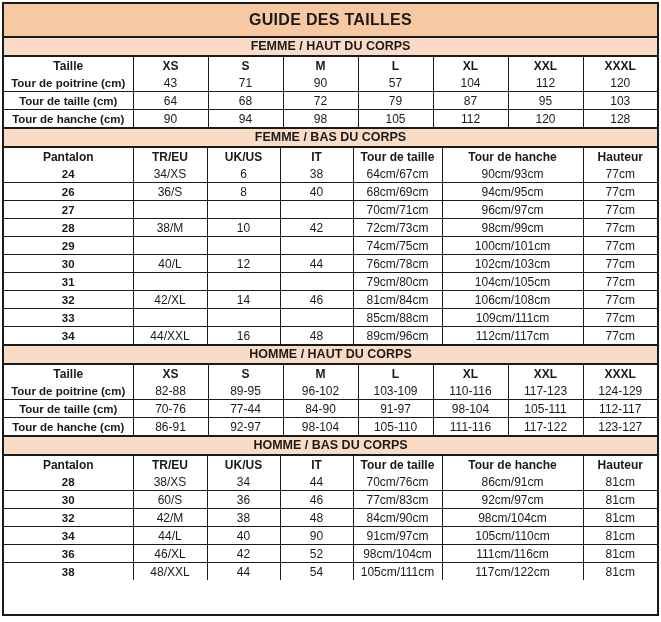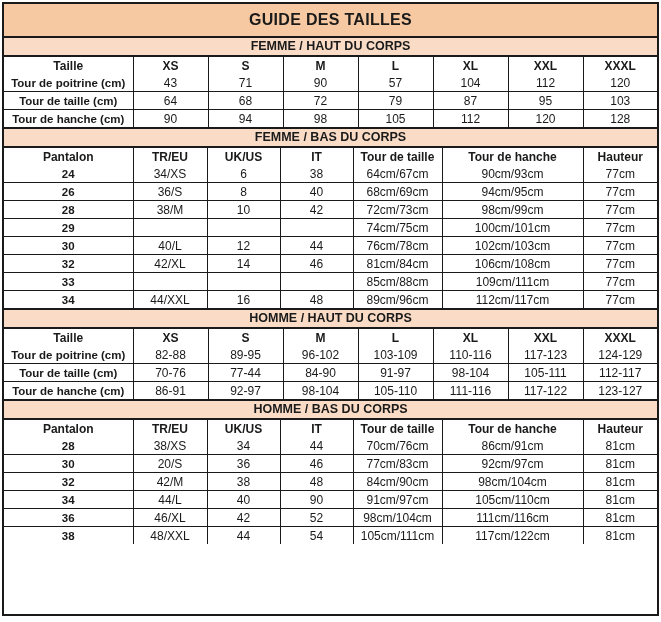--- a/index.html
+++ b/index.html
@@ -165,20 +165,29 @@
             <tr>
               <th class="row-label">26</th>
               <td>36/S</td>
               <td>8</td>
               <td>40</td>
               <td>68cm/69cm</td>
               <td>94cm/95cm</td>
               <td>77cm</td>
             </tr>
             <tr>
+              <th class="row-label">27</th>
+              <td></td>
+              <td></td>
+              <td></td>
+              <td>70cm/71cm</td>
+              <td>96cm/97cm</td>
+              <td>77cm</td>
+            </tr>
+            <tr>
               <th class="row-label">28</th>
               <td>38/M</td>
               <td>10</td>
               <td>42</td>
               <td>72cm/73cm</td>
               <td>98cm/99cm</td>
               <td>77cm</td>
             </tr>
             <tr>
               <th class="row-label">29</th>
@@ -189,20 +198,29 @@
               <td>100cm/101cm</td>
               <td>77cm</td>
             </tr>
             <tr>
               <th class="row-label">30</th>
               <td>40/L</td>
               <td>12</td>
               <td>44</td>
               <td>76cm/78cm</td>
               <td>102cm/103cm</td>
+              <td>77cm</td>
+            </tr>
+            <tr>
+              <th class="row-label">31</th>
+              <td></td>
+              <td></td>
+              <td></td>
+              <td>79cm/80cm</td>
+              <td>104cm/105cm</td>
               <td>77cm</td>
             </tr>
             <tr>
               <th class="row-label">32</th>
               <td>42/XL</td>
               <td>14</td>
               <td>46</td>
               <td>81cm/84cm</td>
               <td>106cm/108cm</td>
               <td>77cm</td>
@@ -311,21 +329,21 @@
               <th class="row-label">28</th>
               <td>38/XS</td>
               <td>34</td>
               <td>44</td>
               <td>70cm/76cm</td>
               <td>86cm/91cm</td>
               <td>81cm</td>
             </tr>
             <tr>
               <th class="row-label">30</th>
-              <td>20/S</td>
+              <td>60/S</td>
               <td>36</td>
               <td>46</td>
               <td>77cm/83cm</td>
               <td>92cm/97cm</td>
               <td>81cm</td>
             </tr>
             <tr>
               <th class="row-label">32</th>
               <td>42/M</td>
               <td>38</td>

